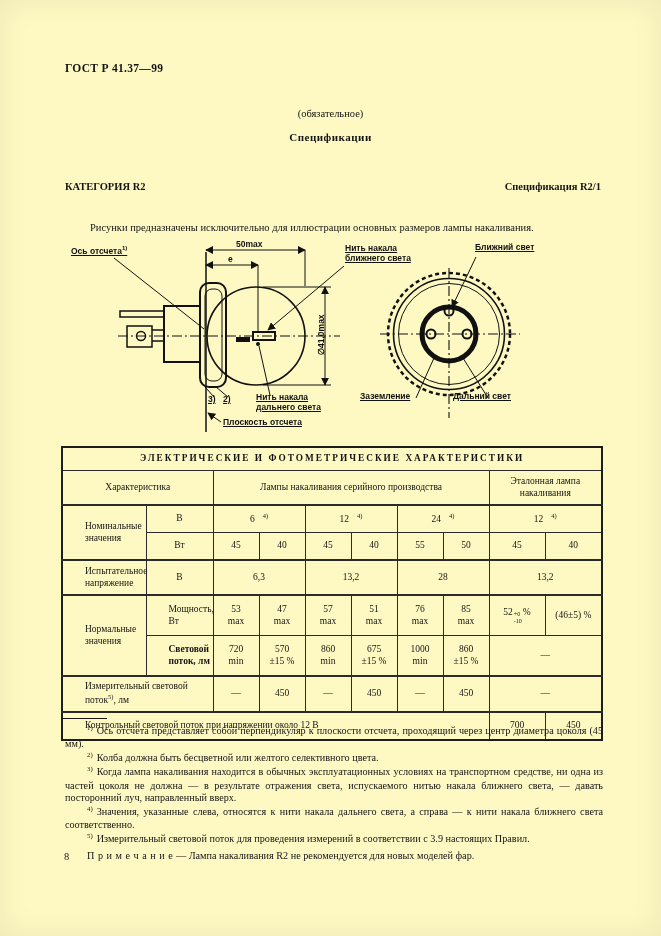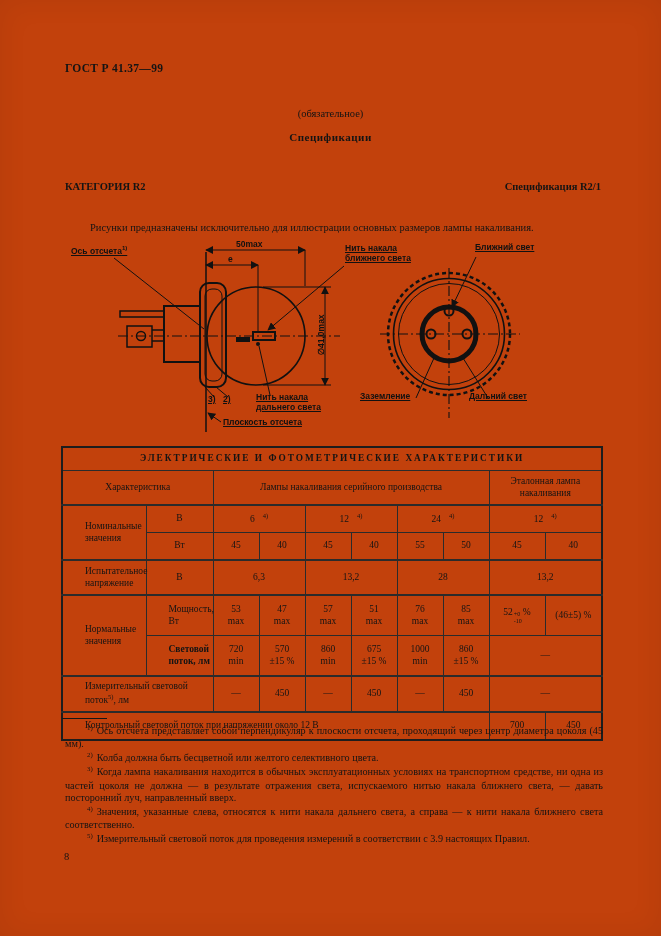--- a/index.html
+++ b/index.html
@@ -1,18 +1,18 @@
 <!DOCTYPE html>
 <html><head>
 <meta charset="utf-8">
 <style>
   html,body{margin:0;padding:0;background:#e8e8e8;}
   .page{
     position:relative;width:661px;height:936px;margin:0 auto;
-    background:#c2410c;color:#141414;
+    background:#fef9c3;color:#141414;
     font-family:"Liberation Serif", serif;
     box-shadow:inset 0 0 30px rgba(0,0,0,0.07);
     overflow:hidden;
   }
   .abs{position:absolute;}
   .b{font-weight:bold;}
   .ctr{left:0;width:661px;text-align:center;}
 
   .gost{top:62px;left:65px;font-size:11.5px;letter-spacing:.3px;}
   .appx{top:94px;font-size:11px;letter-spacing:1.5px;}
@@ -138,21 +138,21 @@
     <span class="flabel dim rot" style="left:238px;top:90px;width:52px;text-align:center;">∅41,0max</span>
     <span class="flabel ul" style="left:287px;top:4px;">Нить накала
 ближнего света</span>
     <span class="flabel ul" style="left:198px;top:153px;">Нить накала
 дальнего света</span>
     <span class="flabel ul" style="left:150px;top:155px;">3)</span>
     <span class="flabel ul" style="left:165px;top:155px;">2)</span>
     <span class="flabel ul" style="left:165px;top:178px;">Плоскость отсчета</span>
     <span class="flabel ul" style="left:417px;top:3px;">Ближний свет</span>
     <span class="flabel ul" style="left:296px;top:152px;margin-left:6px;">Заземление</span>
-    <span class="flabel ul" style="left:411px;top:152px;">Дальний свет</span>
+    <span class="flabel ul" style="left:395px;top:152px;">Дальний свет</span>
   </div>
 
   <div class="abs tblwrap">
     <table class="spec">
       <colgroup>
         <col style="width:84px">
           <col style="width:67px">
         <col style="width:46px">
           <col style="width:46px">
           <col style="width:46px">
@@ -256,17 +256,18 @@
       </table>
   </div>
 
   <div class="abs fnsep"></div>
   <div class="abs fns">
     <p><sup>1)</sup><span>Ось отсчета представляет собой перпендикуляр к плоскости отсчета,  проходящий через центр диаметра цоколя (45 мм).</span></p>
     <p><sup>2)</sup><span>Колба должна быть бесцветной или желтого селективного цвета.</span></p>
     <p><sup>3)</sup><span>Когда лампа накаливания находится в обычных эксплуатационных условиях на транспортном средстве, ни одна из частей цоколя не должна — в результате отражения света, испускаемого нитью накала ближнего света, — давать посторонний луч, направленный вверх.</span></p>
     <p><sup>4)</sup><span>Значения, указанные слева, относятся к нити накала дальнего света, а справа — к нити накала ближнего света соответственно.</span></p>
     <p><sup>5)</sup><span>Измерительный световой поток для проведения измерений в соответствии с 3.9 настоящих Правил.</span></p>
+    <p class="note"><span class="nlabel">П р и м е ч а н и е</span><span> — Лампа накаливания R2 не рекомендуется для новых моделей фар.</span></p>
   </div>
 
   <div class="abs pnum">8</div>
 
 </div>
 
 </body></html>

